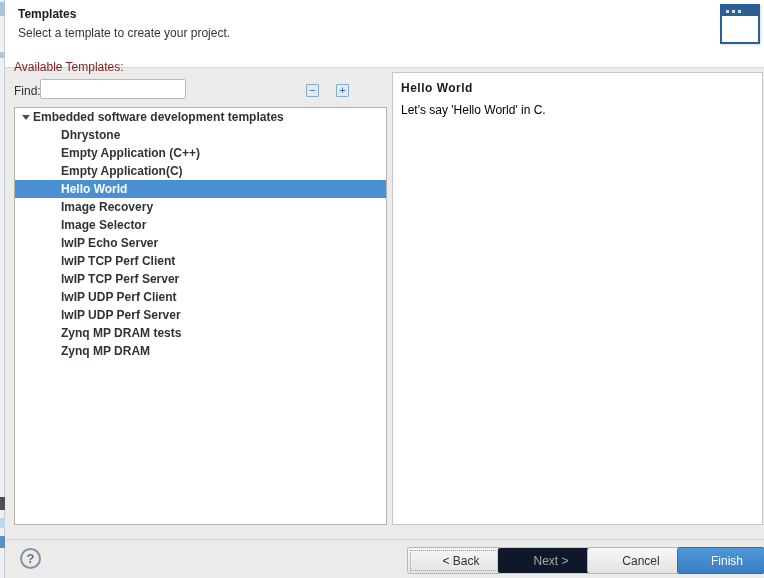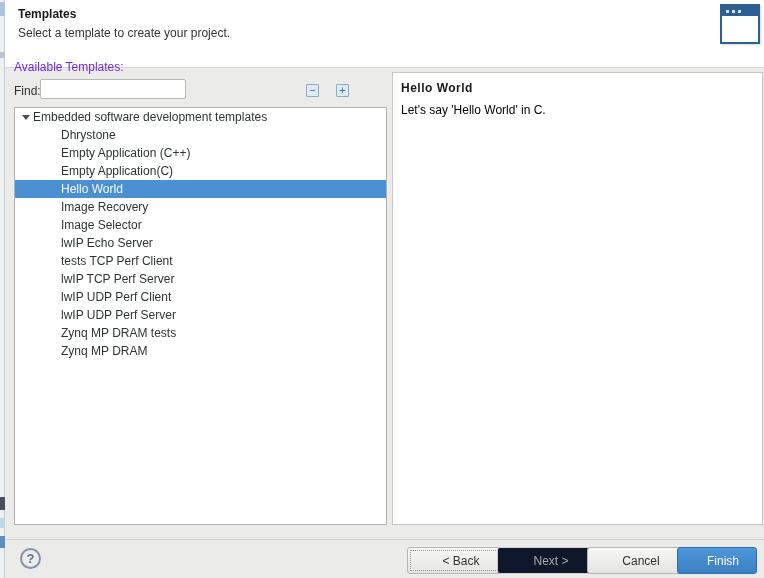--- a/index.html
+++ b/index.html
@@ -38,41 +38,41 @@
     background: #ffffff; border: 2px solid #2d5f93;
     box-shadow: 1px 1px 2px rgba(0,0,0,0.15);
   }
   .win-icon .titlebar {
     height: 10px; background: #2d5f93; display: flex; align-items: center;
     gap: 3px; padding-left: 4px;
   }
   .win-icon .dot { width: 3px; height: 3px; background: #cfe0f0; }
 
   
-  .avail-label { position: absolute; left: 14px; top: 60px; color: #6d28d9; }
+  .avail-label { position: absolute; left: 14px; top: 60px; color: #7f1d1d; }
   .find-label  { position: absolute; left: 14px; top: 84px; color: #333333; }
   .find-input {
     position: absolute; left: 40px; top: 79px; width: 146px; height: 20px;
     border: 1px solid #b8b8b5; background: #ffffff; border-radius: 2px;
     font-family: "Liberation Sans", "DejaVu Sans", sans-serif; font-size: 12px;
     padding: 0 4px; color: #2e3436; outline: none;
   }
   .tree-tools { position: absolute; left: 306px; top: 84px; display: flex; gap: 17px; }
   .tool-btn {
     width: 13px; height: 13px; border: 1px solid #89abc9; background: #dfeaf4;
     color: #2f6cab; font-size: 11px; line-height: 11px; text-align: center;
     cursor: default; user-select: none; border-radius: 1px;
   }
 
   
   .tree-panel {
     position: absolute; left: 14px; top: 107px; width: 373px; height: 418px;
     background: #ffffff; border: 1px solid #b1b1ae; overflow: hidden;
   }
-  .tree-row { height: 18px; line-height: 18px; white-space: nowrap; color: #2e3436; }
+  .tree-row { height: 18px; line-height: 18px; white-space: nowrap; color: #2e3436; font-weight: bold; }
   .tree-row.root { padding-left: 18px; position: relative; }
   .tree-row.child { padding-left: 46px; }
   .tree-row.selected { background: #4a90d2; color: #fbfdfe; }
   .arrow {
     position: absolute; left: 7px; top: 7px; width: 0; height: 0;
     border-left: 4px solid transparent; border-right: 4px solid transparent;
     border-top: 5px solid #4d4d4d;
   }
 
   
@@ -98,21 +98,21 @@
     position: absolute; top: 7px; height: 27px; width: 108px;
     border: 1px solid #b6b6b3; border-radius: 3px;
     background: linear-gradient(#f7f7f6, #e4e4e2);
     font-family: "Liberation Sans", "DejaVu Sans", sans-serif;
     font-size: 12px; color: #2e3436; text-align: center; cursor: default;
   }
   .btn.back   { left: 402px; outline: 1px dotted #9a9a98; outline-offset: -4px; }
   .btn.next   { left: 492px; background: #0f172a; border-color: #cccccb; color: #a9a9a7; }
   .btn.cancel { left: 582px; }
   .btn.finish {
-    left: 672px; width: 80px;
+    left: 672px; width: 88px;
     background: linear-gradient(#4e97d8, #3a7fc2);
     border-color: #2f6cab; color: #ffffff; padding-left: 12px;
   }
 </style>
 </head>
 <body>
 
 <div class="dialog">
 
   <div class="app-edge">
@@ -149,21 +149,21 @@
       <span>Embedded software development templates</span>
     </div>
     <div id="tree-items">
         <div class="tree-row child">Dhrystone</div>
         <div class="tree-row child">Empty Application (C++)</div>
         <div class="tree-row child">Empty Application(C)</div>
         <div class="tree-row child selected">Hello World</div>
         <div class="tree-row child">Image Recovery</div>
         <div class="tree-row child">Image Selector</div>
         <div class="tree-row child">lwIP Echo Server</div>
-        <div class="tree-row child">tests TCP Perf Client</div>
+        <div class="tree-row child">lwIP TCP Perf Client</div>
         <div class="tree-row child">lwIP TCP Perf Server</div>
         <div class="tree-row child">lwIP UDP Perf Client</div>
         <div class="tree-row child">lwIP UDP Perf Server</div>
         <div class="tree-row child">Zynq MP DRAM tests</div>
         <div class="tree-row child">Zynq MP DRAM</div>
       </div>
   </div>
 
   <div class="detail-panel">
     <div class="detail-title">Hello World</div>

